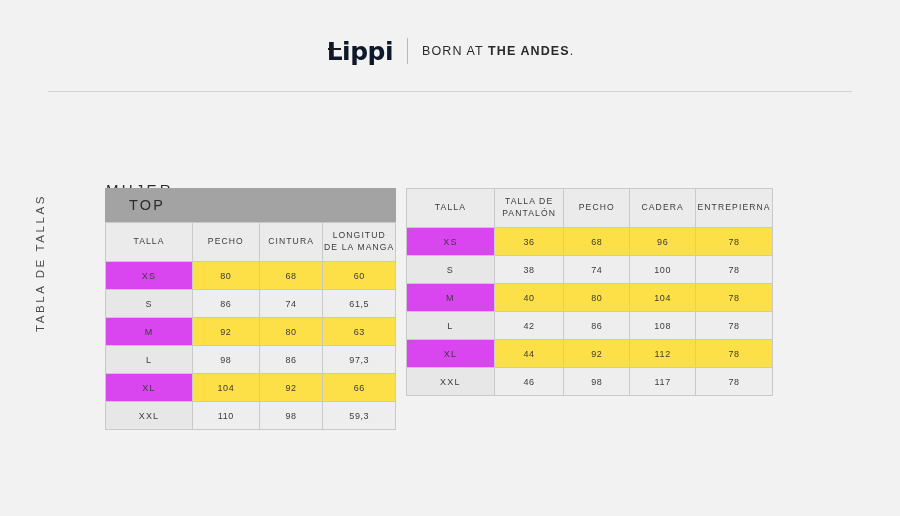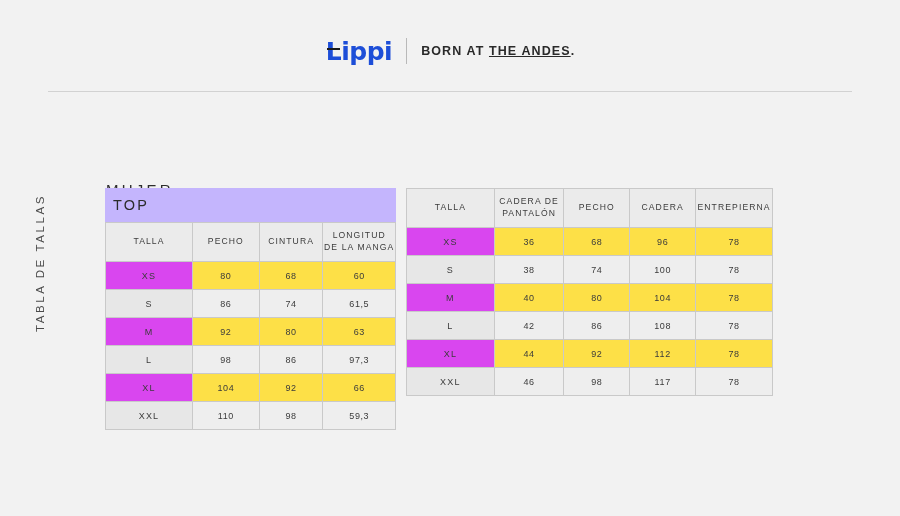--- a/index.html
+++ b/index.html
@@ -32,21 +32,21 @@
     display: flex;
     align-items: center;
     justify-content: center;
     gap: 14px;
   }
   .brand-logo {
     font-family: "DejaVu Sans", sans-serif;
     font-size: 25px;
     font-weight: bold;
     letter-spacing: -0.5px;
-    color: #1d4ed8;
+    color: #0f172a;
     line-height: 1;
     position: relative;
     padding-left: 1px;
   }
   .brand-logo .dot-strike {
     position: absolute;
     left: 2px;
     top: 9px;
     width: 13px;
     height: 2px;
@@ -56,25 +56,24 @@
     width: 1px;
     height: 26px;
     background: #b9b9b9;
   }
   .brand-tagline {
     font-size: 12.5px;
     letter-spacing: 1.1px;
     color: #2a2a2a;
   }
   .brand-tagline .light {
-    font-weight: 700;
+    font-weight: 400;
   }
   .brand-tagline .bold {
     font-weight: bold;
-    text-decoration: underline;
   }
   .header-rule {
     position: absolute;
     top: 91px;
     left: 48px;
     width: 804px;
     height: 1px;
     background: #d2d2d2;
   }
 
@@ -110,25 +109,25 @@
 
   
   .table-block {
     position: absolute;
     top: 188px;
   }
   .table-block.left  { left: 105px;  width: 291px; }
   .table-block.right { left: 406px;  width: 367px; }
 
   .table-head-bar {
-    background: #c4b5fd;
+    background: #a3a3a3;
     height: 34px;
     display: flex;
     align-items: center;
-    padding-left: 8px;
+    padding-left: 24px;
     box-sizing: border-box;
   }
   .table-head-bar .bar-title {
     font-size: 14.5px;
     letter-spacing: 2.2px;
     color: #2b2b2b;
   }
 
   table.size-table {
     border-collapse: collapse;
@@ -269,21 +268,21 @@
         <col style="width:18%">
         <col style="width:18%">
         <col style="width:21%">
     </colgroup>
     <thead>
       <tr>
         <th>
           <div>TALLA</div>
         </th>
         <th>
-          <div>CADERA DE</div>
+          <div>TALLA DE</div>
           <div>PANTALÓN</div>
         </th>
         <th>
           <div>PECHO</div>
         </th>
         <th>
           <div>CADERA</div>
         </th>
         <th>
           <div>ENTREPIERNA</div>

